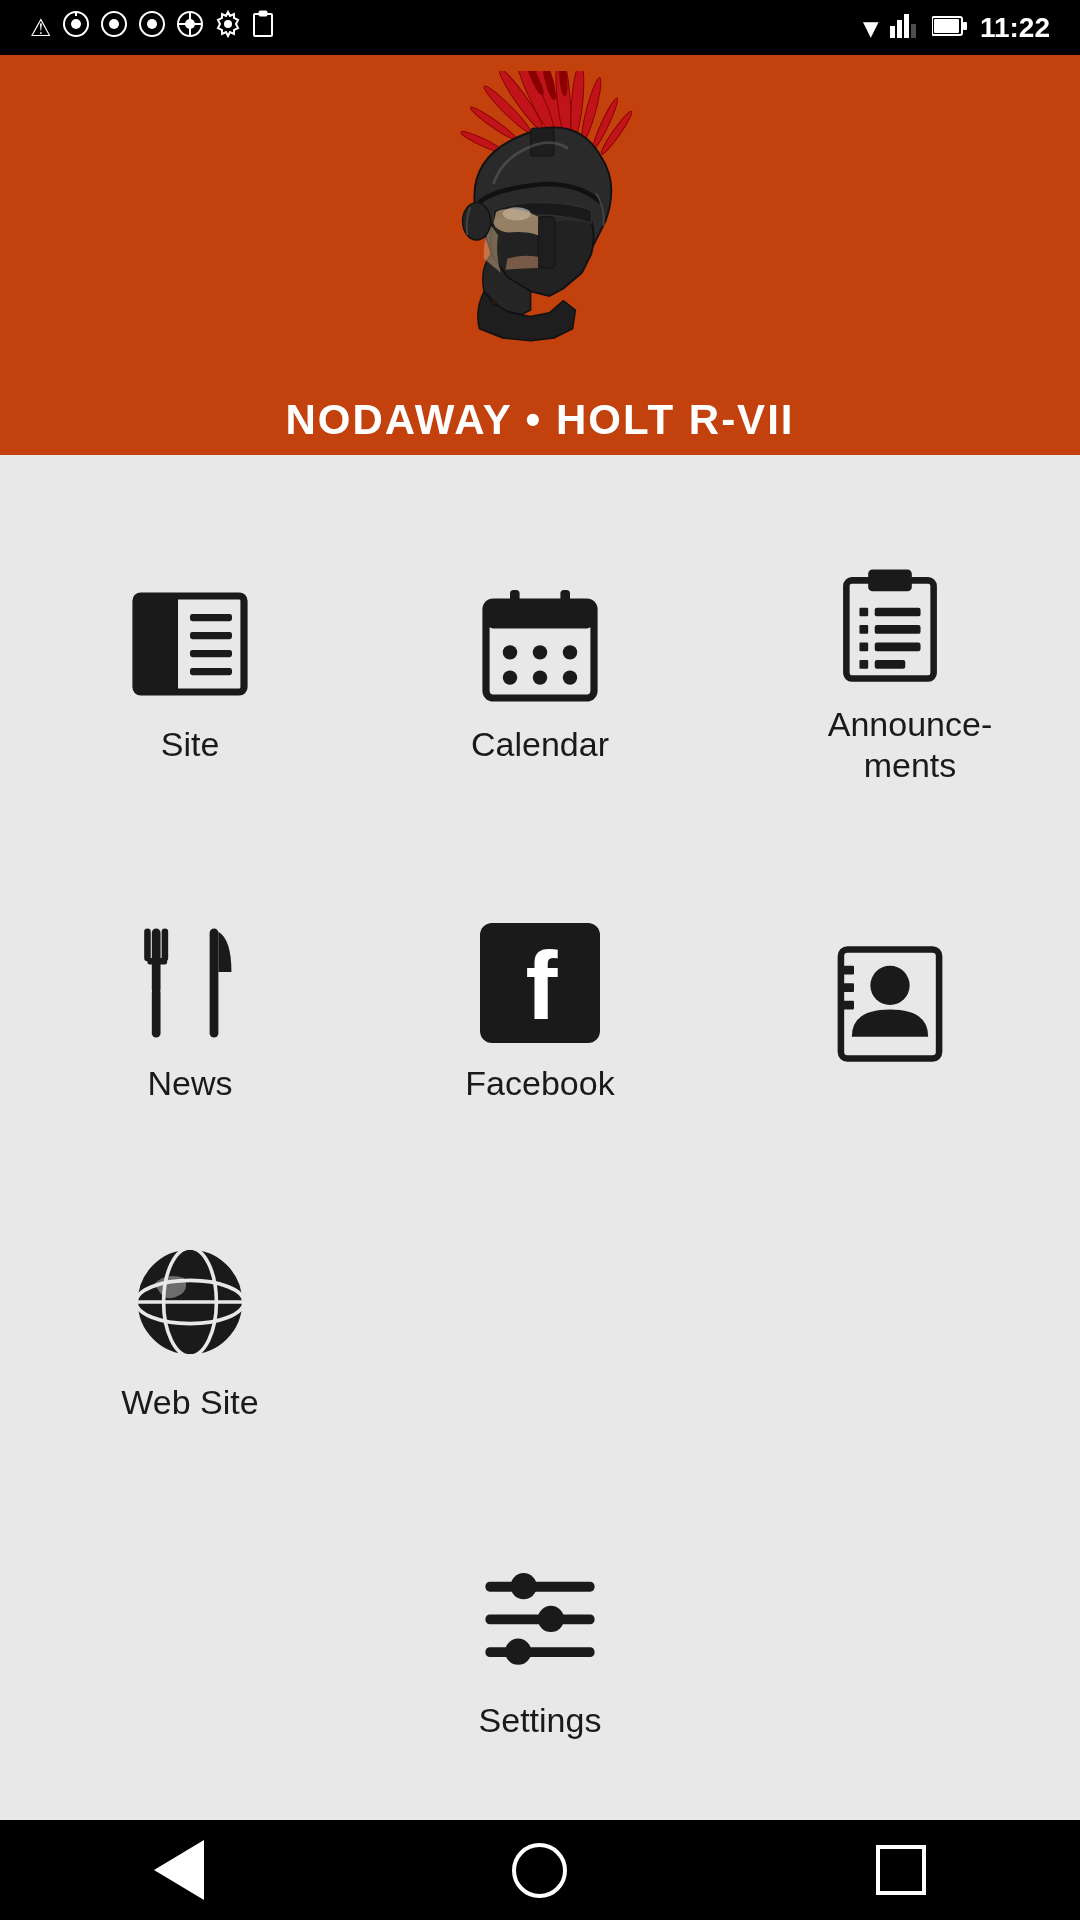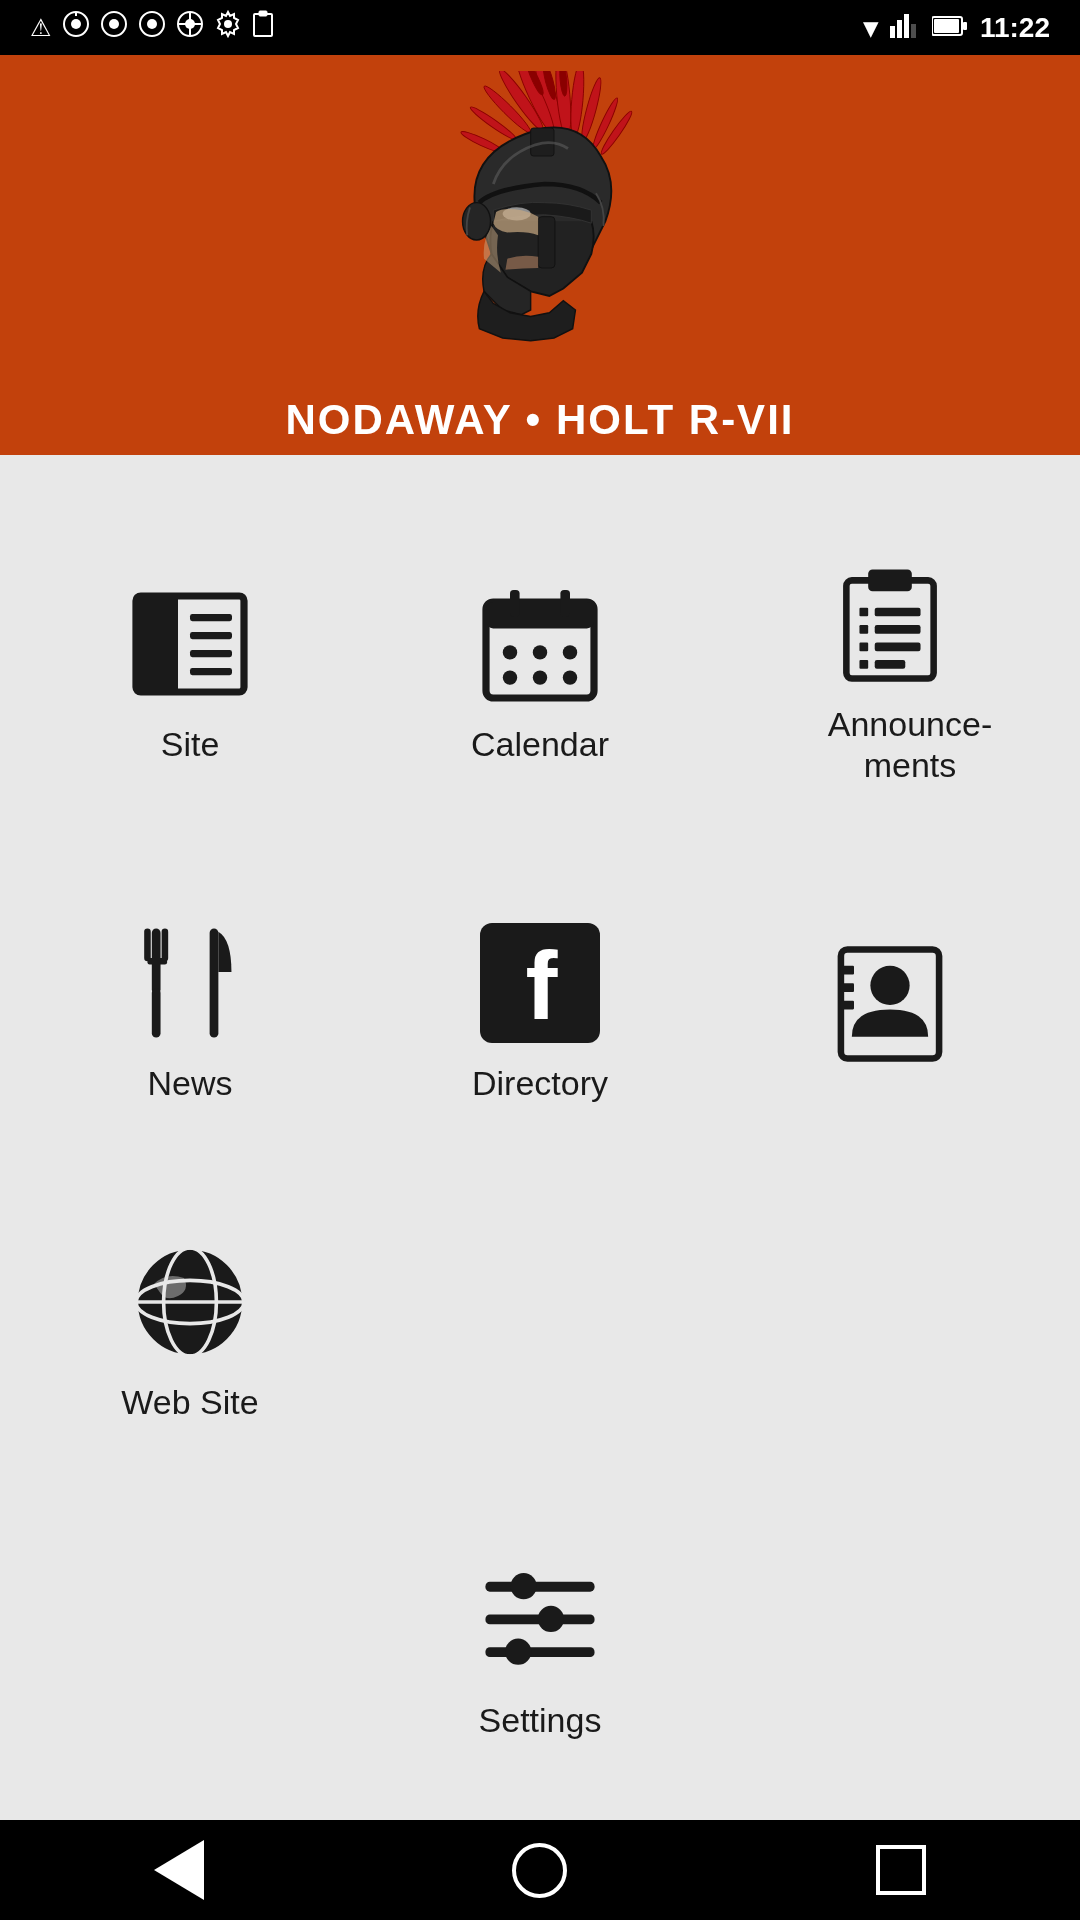--- a/index.html
+++ b/index.html
@@ -374,21 +374,21 @@
     <span class="menu-label">News</span>
   </div>
 
   <div class="menu-item">
     <div class="menu-icon">
       <svg viewBox="0 0 100 100" xmlns="http://www.w3.org/2000/svg">
         <rect x="0" y="0" width="100" height="100" rx="10" fill="#1a1a1a"></rect>
         <text x="38" y="80" font-size="80" font-weight="bold" font-family="sans-serif" fill="white">f</text>
       </svg>
     </div>
-    <span class="menu-label">Directory</span>
+    <span class="menu-label">Facebook</span>
   </div>
 
 
   <div class="menu-item">
     <div class="menu-icon">
       <svg viewBox="0 0 100 110" xmlns="http://www.w3.org/2000/svg">
 
         <rect x="5" y="5" width="90" height="100" rx="6" fill="none" stroke="#1a1a1a" stroke-width="6"></rect>
 
         <circle cx="50" cy="38" r="18" fill="#1a1a1a"></circle>

